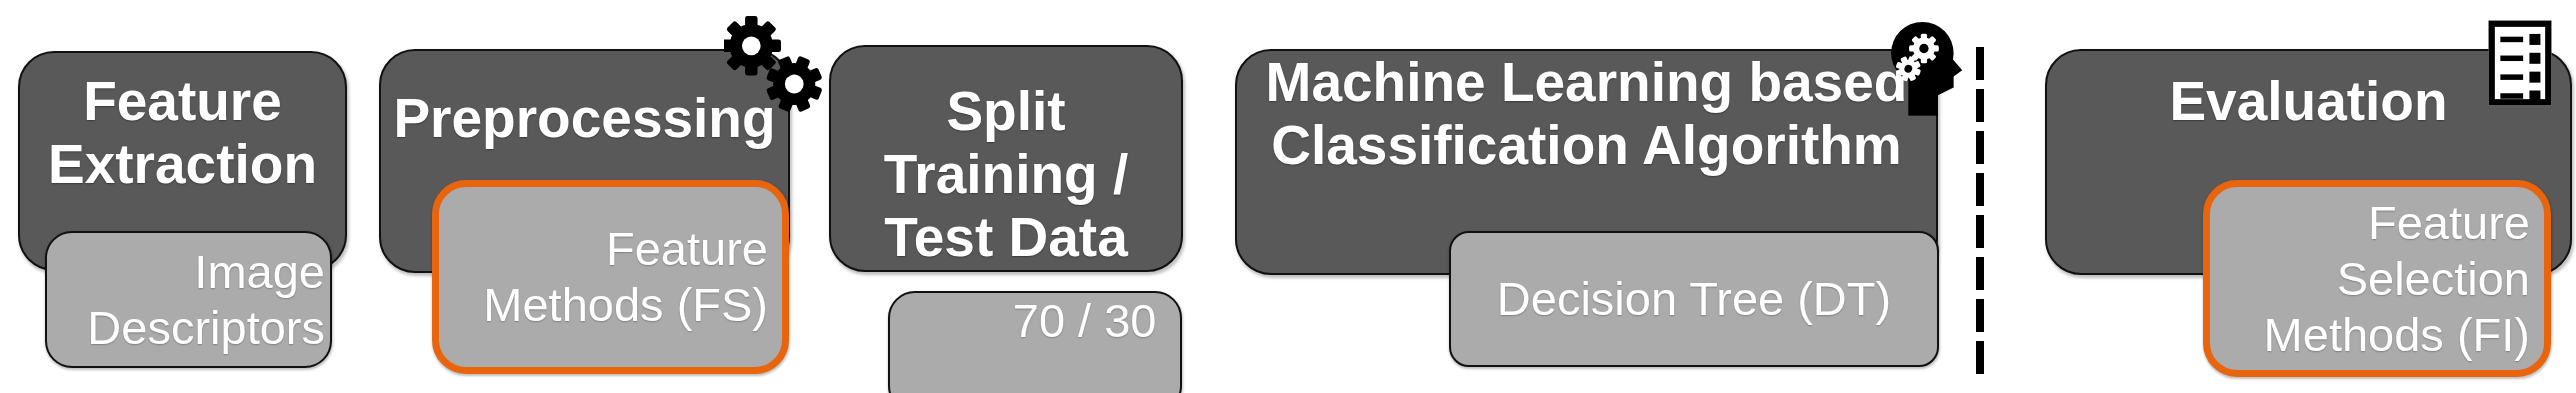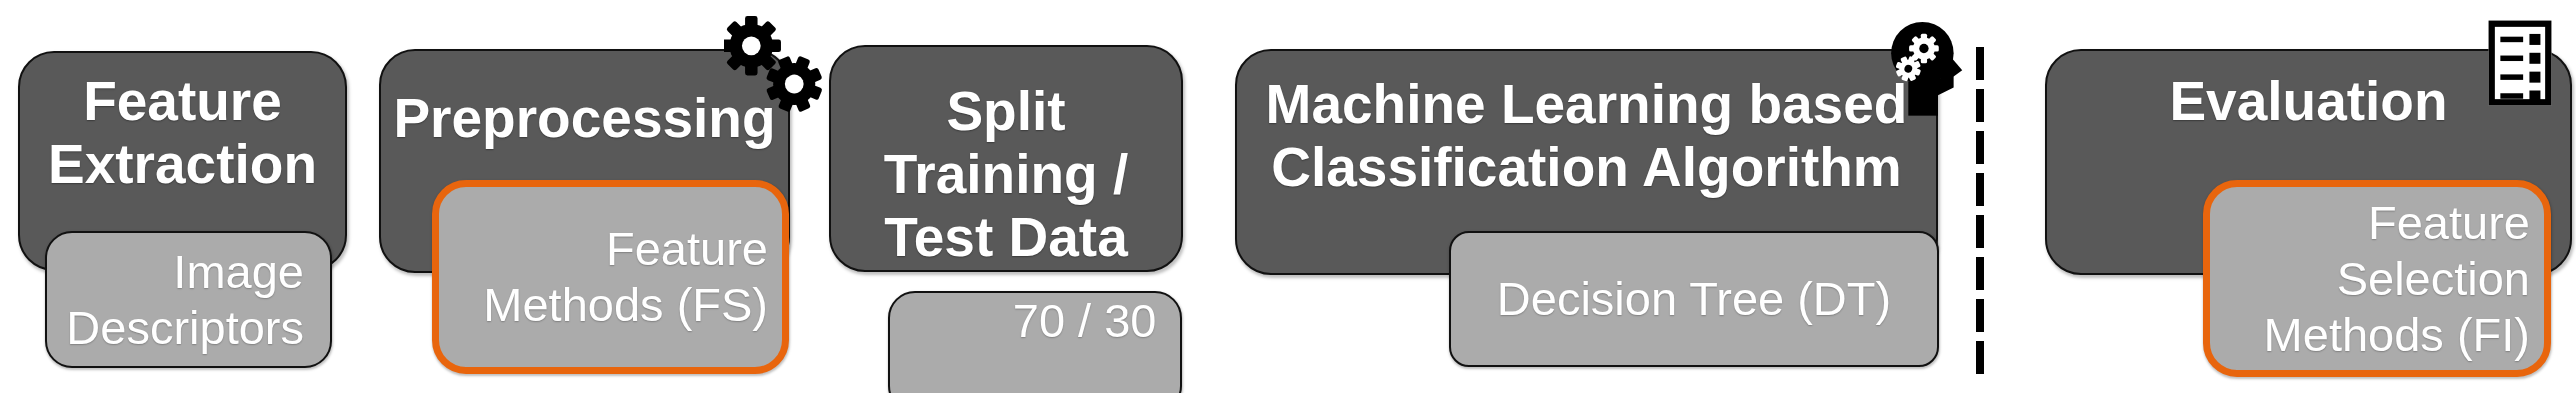--- a/index.html
+++ b/index.html
@@ -61,29 +61,29 @@
     white-space:nowrap;
     text-shadow:0 0.8px 1.6px rgba(0,0,0,0.25);
   }
   .align-right{align-items:flex-end;text-align:right;}
   .align-center{align-items:center;text-align:center;}
   .v-center{justify-content:center;}
   .v-bottom{justify-content:flex-start;margin-top:44px;}
 
   
   #box1-dark{left:18px;top:51px;width:329px;height:220px;padding-top:17px;}
-  #box1-sub{left:45px;top:231px;width:287px;height:137px;padding-right:26px;}
+  #box1-sub{left:45px;top:231px;width:287px;height:137px;padding-right:5px;}
   
   #box2-dark{left:379px;top:49px;width:411px;height:224px;padding-top:36px;}
   #box2-sub{left:432px;top:180px;width:357px;height:194px;padding-right:14px;}
   
   #box3-dark{left:829px;top:45px;width:354px;height:227px;padding-top:33px;}
   #box3-sub{left:888px;top:247px;width:294px;height:122px;padding-right:23.5px;padding-bottom:9.4px;}
   
-  #box4-dark{left:1235px;top:49px;width:703px;height:226px;padding-top:22px;}
+  #box4-dark{left:1235px;top:49px;width:703px;height:226px;}
   #box4-sub{left:1449px;top:231px;width:490px;height:136px;border-radius:20px;}
   
   #box5-dark{left:2017px;top:49px;width:527px;height:226px;padding-top:19px;margin-left:28px;}
   #box5-sub{left:2203px;top:180px;width:348px;height:197px;padding-right:14px;}
 
   .icon{position:absolute;z-index:3;}
   #gears-icon{left:724px;top:12.5px;width:103px;height:103px;}
   #head-icon{left:1888px;top:20.4px;width:75px;height:96px;}
   #checklist-icon{left:2487px;top:19px;width:66px;height:88px;}
   #checklist-icon svg{background:transparent;}

